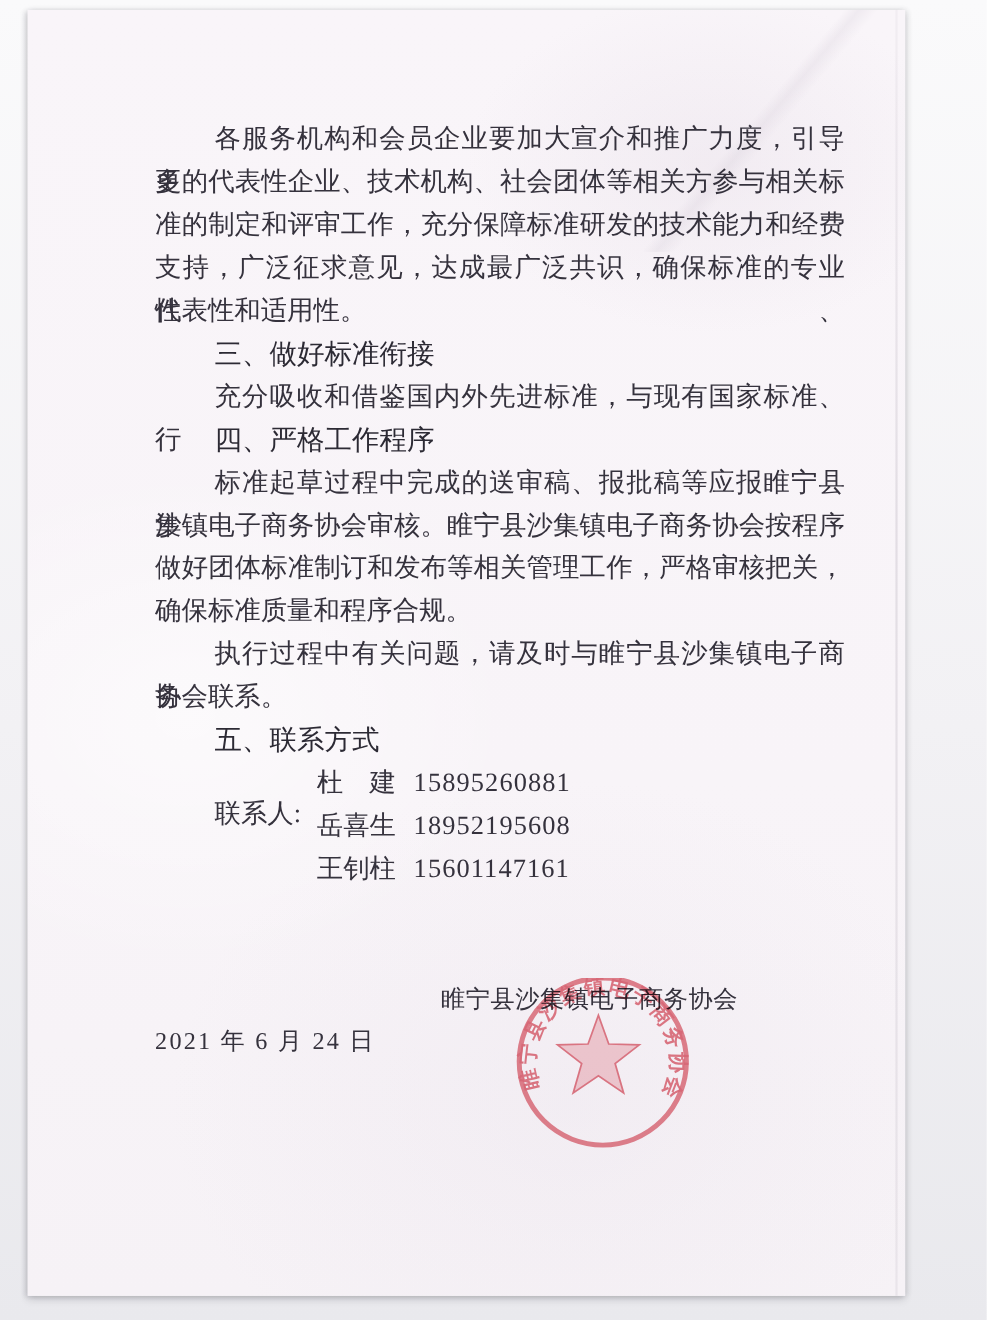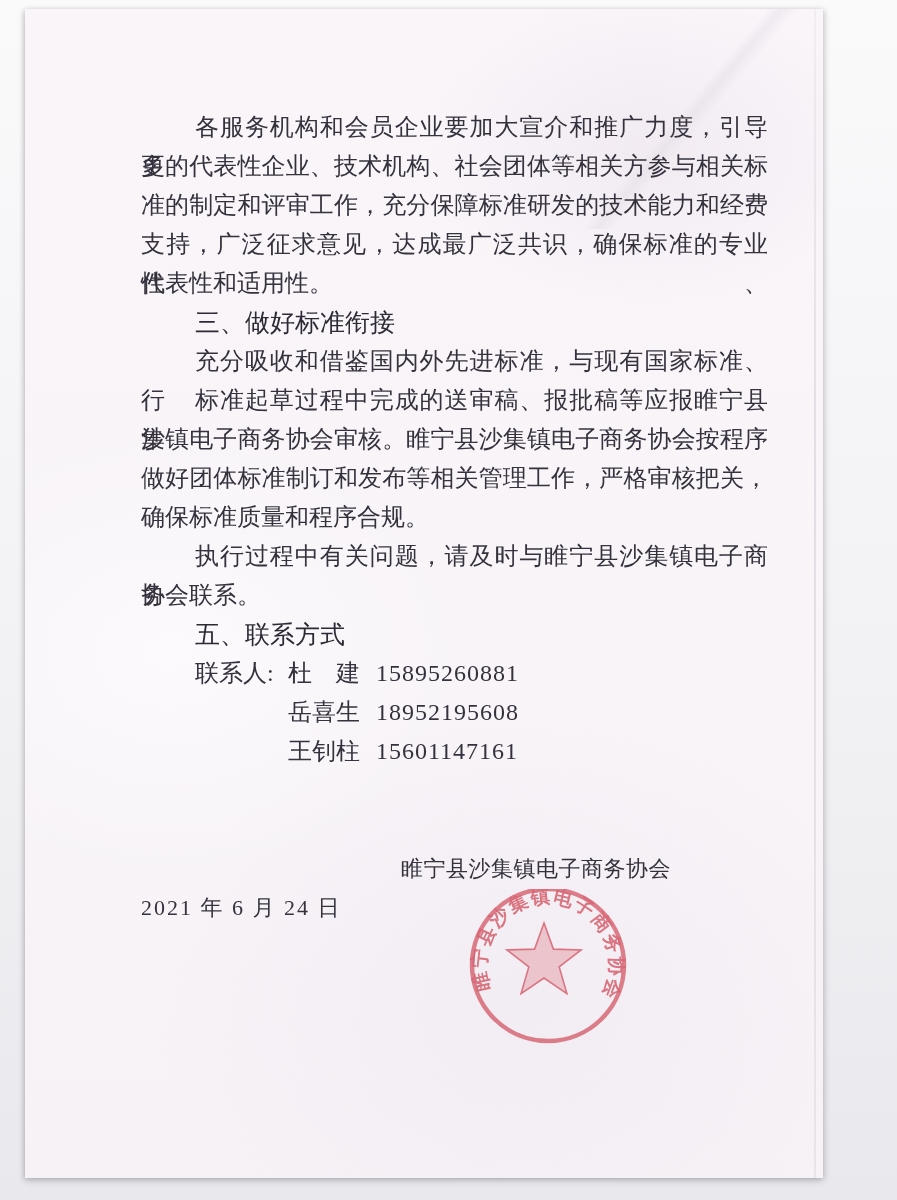--- a/index.html
+++ b/index.html
@@ -36,21 +36,21 @@
   }
   .line { height:39px; white-space:nowrap; }
   .jst { white-space:normal; text-align:justify; text-align-last:justify; }
   .indent { text-indent:54px; }
   .heading {
     font-family:"Liberation Sans","DejaVu Sans",sans-serif;
     font-weight:400; font-size:25px; color:#2c2a34;
     padding-left:54px;
   }
   .contact-row { display:flex; height:39px; margin-left:54px; white-space:nowrap; }
-  .contact-row .c-label { width:93px; }
+  .contact-row .c-label { width:93px;margin-top:28px; }
   .contact-row .c-name  { width:88px; }
   .contact-row .c-phone { letter-spacing:1px; }
   .sig-org  { text-align:right; padding-right:97px;  font-size:22px; letter-spacing:.5px; }
   .sig-date { text-align:left; padding-right:133px; font-size:22px; letter-spacing:2px; }
   .stamp {
     position:absolute; left:438px; top:880px; width:170px; height:170px;
     mix-blend-mode:multiply; opacity:.88;
   }
   .stamp svg { width:100%; height:100%; }
   .stamp text {
@@ -66,20 +66,21 @@
 
     <div class="line jst indent">各服务机构和会员企业要加大宣介和推广力度，引导更</div>
     <div class="line jst">多的代表性企业、技术机构、社会团体等相关方参与相关标</div>
     <div class="line jst">准的制定和评审工作，充分保障标准研发的技术能力和经费</div>
     <div class="line jst">支持，广泛征求意见，达成最广泛共识，确保标准的专业性、</div>
     <div class="line">代表性和适用性。</div>
 
     <div class="line heading">三、做好标准衔接</div>
     <div class="line jst indent">充分吸收和借鉴国内外先进标准，与现有国家标准、行</div>
 
+    <div class="line heading">四、严格工作程序</div>
     <div class="line jst indent">标准起草过程中完成的送审稿、报批稿等应报睢宁县沙</div>
     <div class="line jst">集镇电子商务协会审核。睢宁县沙集镇电子商务协会按程序</div>
     <div class="line jst">做好团体标准制订和发布等相关管理工作，严格审核把关，</div>
     <div class="line">确保标准质量和程序合规。</div>
     <div class="line jst indent">执行过程中有关问题，请及时与睢宁县沙集镇电子商务</div>
     <div class="line">协会联系。</div>
 
     <div class="line heading">五、联系方式</div>
 
     <div class="contact-row">

